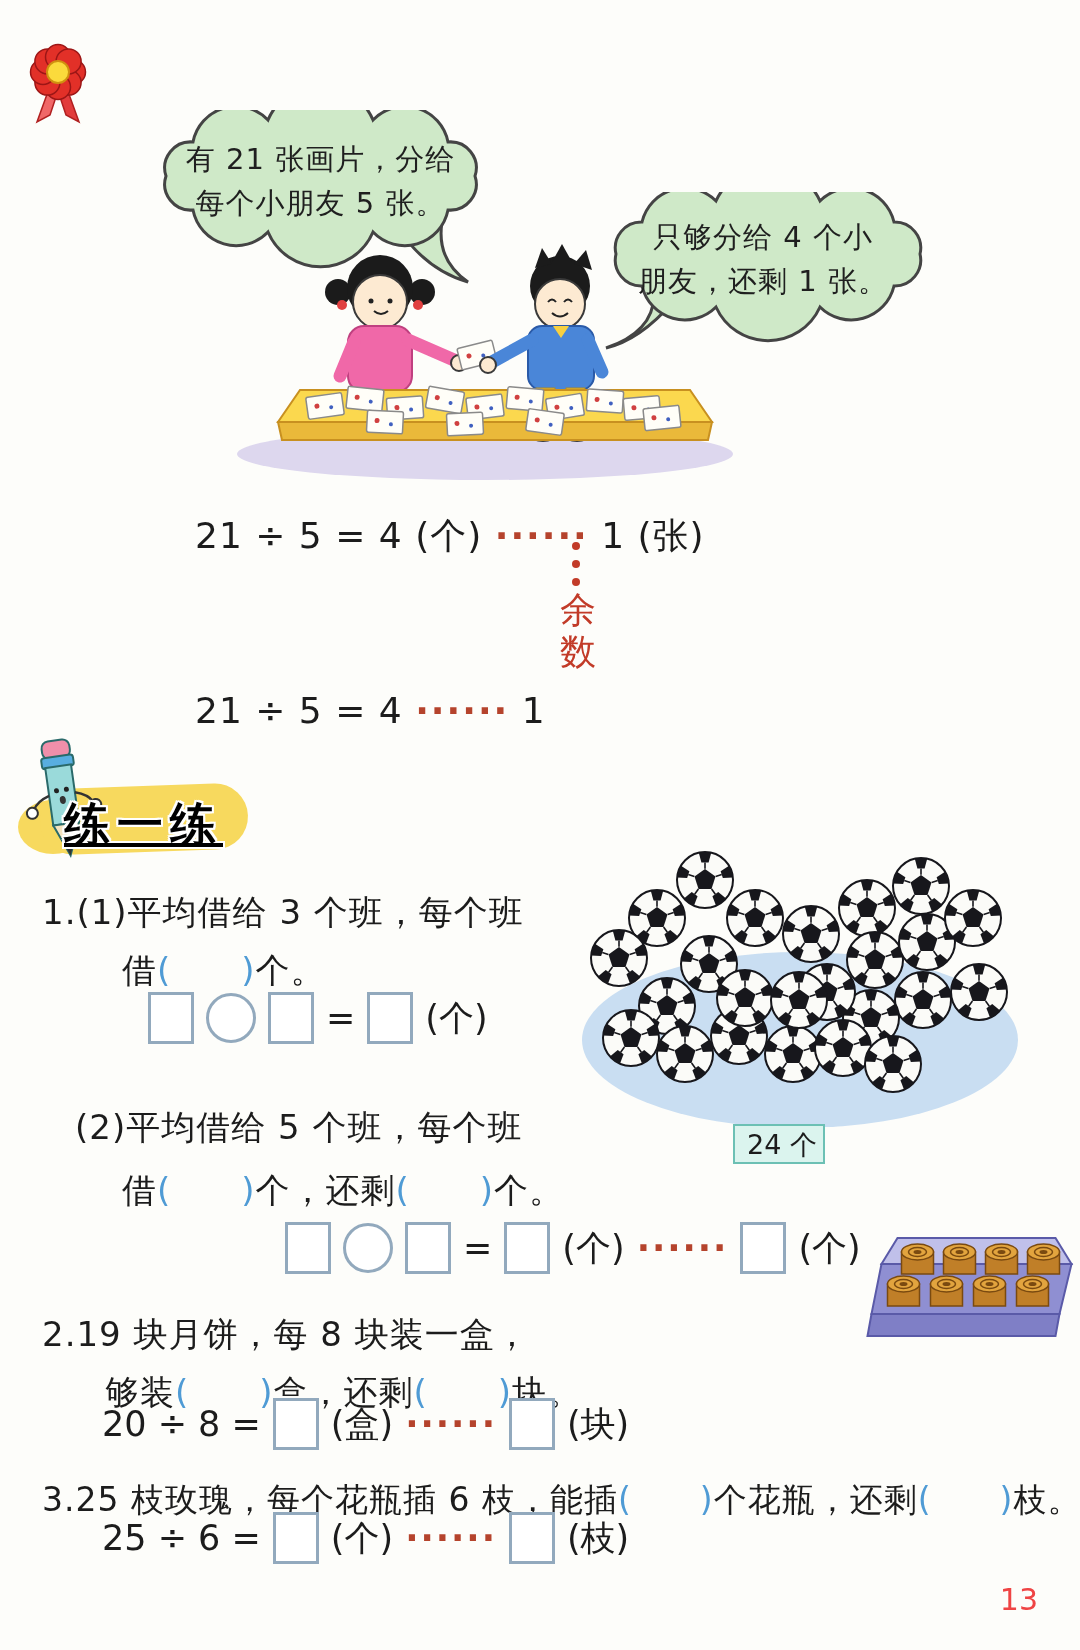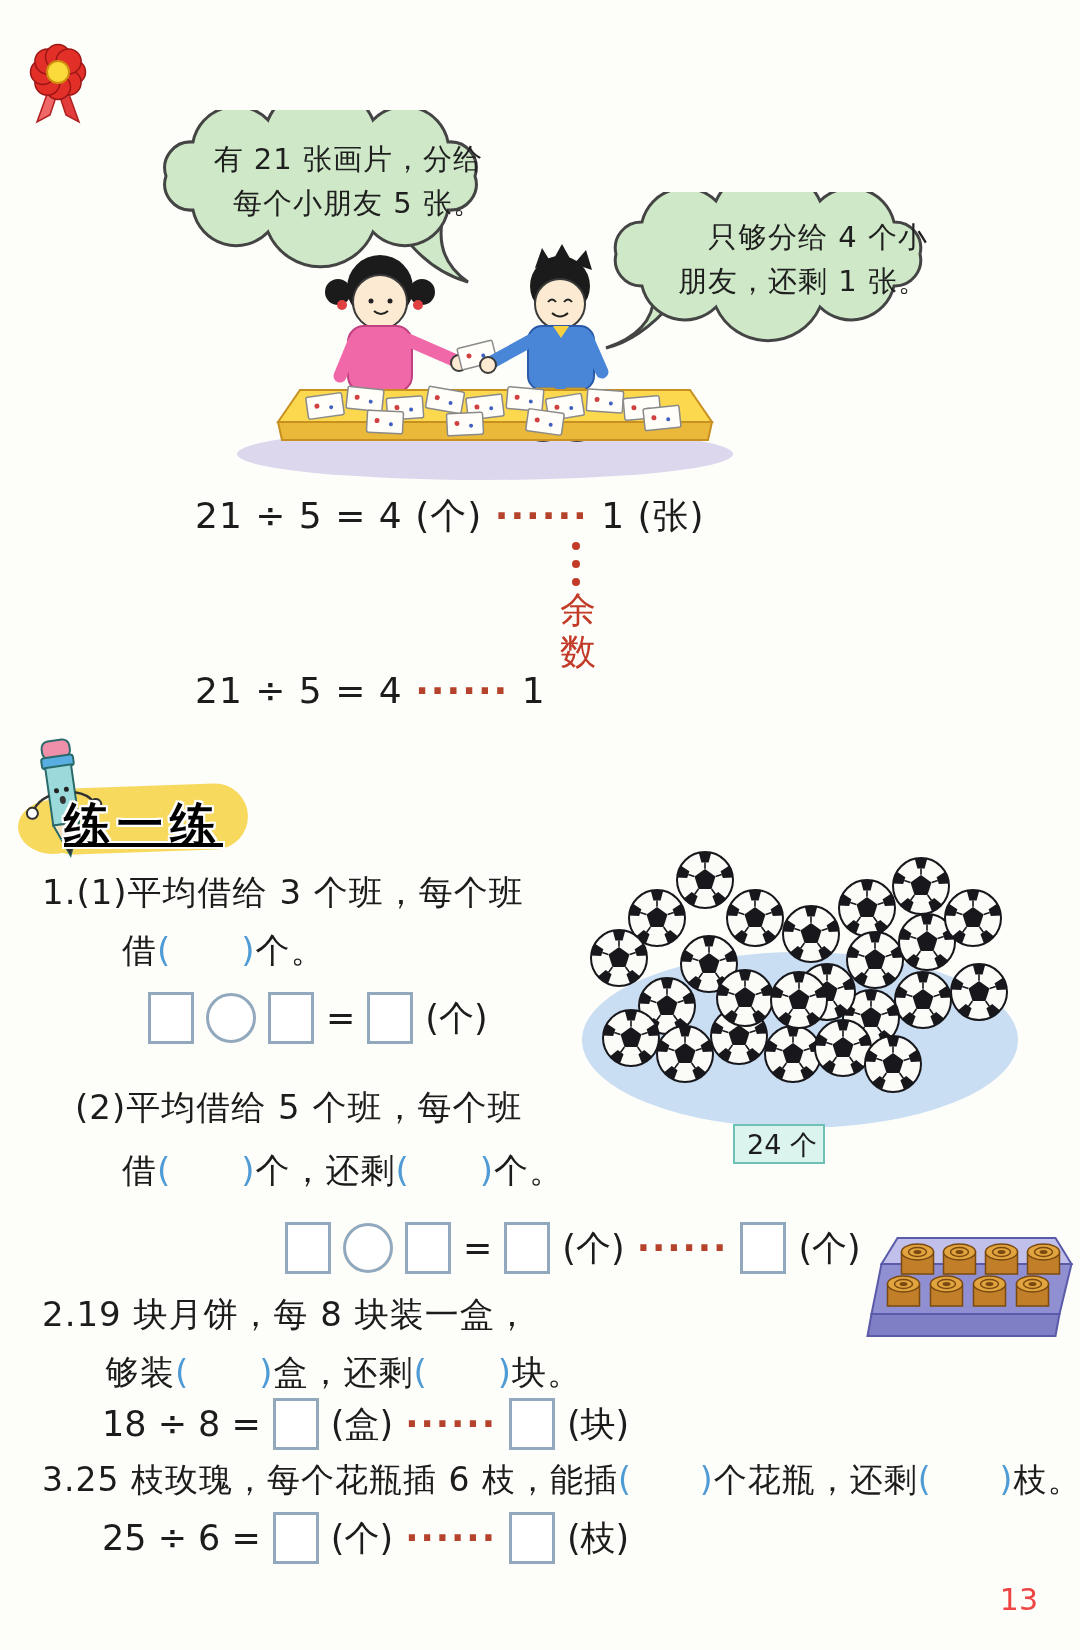--- a/index.html
+++ b/index.html
@@ -1,27 +1,27 @@
 <!DOCTYPE html>
 <html><head>
 <meta charset="utf-8">
 <style>
   html,body{margin:0;padding:0;background:#e9e9e9;}
   .page{position:relative;width:1080px;height:1650px;background:#fdfdfa;overflow:hidden;
         font-family:"DejaVu Sans","Liberation Sans",sans-serif;color:#1c1c1c;}
   .abs{position:absolute;}
-  .line{position:absolute;font-size:34px;letter-spacing:1px;white-space:nowrap;color:#1c1c1c;}
+  .line{position:absolute;font-size:34px;letter-spacing:1px;white-space:nowrap;color:#1c1c1c;margin-top:20px;}
   .seg-blue{color:#4f9bd5;}
   .seg-red{color:#c7392b;}
   .seg-dots{color:#b5432c;font-weight:bold;letter-spacing:2px;}
   .title{position:absolute;left:102px;top:52px;font-size:40px;letter-spacing:3px;}
   
   .bubble{position:absolute;}
   .bubble svg{position:absolute;left:0;top:0;}
-  .bubble-text{position:absolute;left:0;right:0;text-align:right;font-size:29px;line-height:1.5;color:#1f1f1f;letter-spacing:1px;}
+  .bubble-text{position:absolute;left:0;right:0;text-align:center;font-size:29px;line-height:1.5;color:#1f1f1f;letter-spacing:1px;}
   
   .vdots{position:absolute;left:572px;top:542px;display:flex;flex-direction:column;gap:10px;}
   .vdot{width:8px;height:8px;border-radius:50%;background:#c23b28;}
   .remchar{position:absolute;left:558px;width:40px;text-align:center;font-size:36px;color:#c23b28;}
   
   .practice-blob{position:absolute;left:40px;top:786px;width:208px;height:66px;border-radius:34px;
                  background:#f7d95e;transform:rotate(-2deg);}
   .practice-blob2{position:absolute;left:18px;top:800px;width:70px;height:54px;border-radius:50%;background:#f7d95e;}
   .practice-title{position:absolute;left:64px;top:794px;font-size:46px;font-weight:bold;color:#000000;letter-spacing:7px;
       text-shadow:-2px 0 #fff,2px 0 #fff,0 -2px #fff,0 2px #fff,-2px -2px #fff,2px 2px #fff,-2px 2px #fff,2px -2px #fff;text-decoration:underline;}
@@ -292,21 +292,21 @@
         <use href="#mcake" x="100" y="38"></use>
         <use href="#mcake" x="142" y="38"></use>
         <use href="#mcake" x="184" y="38"></use>
         <use href="#mcake" x="44" y="70"></use>
         <use href="#mcake" x="87" y="70"></use>
         <use href="#mcake" x="130" y="70"></use>
         <use href="#mcake" x="173" y="70"></use>
       </g>
   </svg>
   <div class="eqrow" style="left:102px;top:1398px">
-      <span>18 ÷ 8 =</span>
+      <span>20 ÷ 8 =</span>
       <span class="ans-box"></span>
       <span>(盒)</span>
       <span class="seg-dots">······</span>
       <span class="ans-box"></span>
       <span>(块)</span>
     </div>
 
   <div class="line" style="left:42px;top:1458px;font-size:33px"><span>3.25 枝玫瑰，每个花瓶插 6 枝，能插</span><span class="seg-blue">(　　)</span><span>个花瓶，还剩</span><span class="seg-blue">(　　)</span><span>枝。</span></div>
   <div class="eqrow" style="left:102px;top:1512px">
       <span>25 ÷ 6 =</span>

